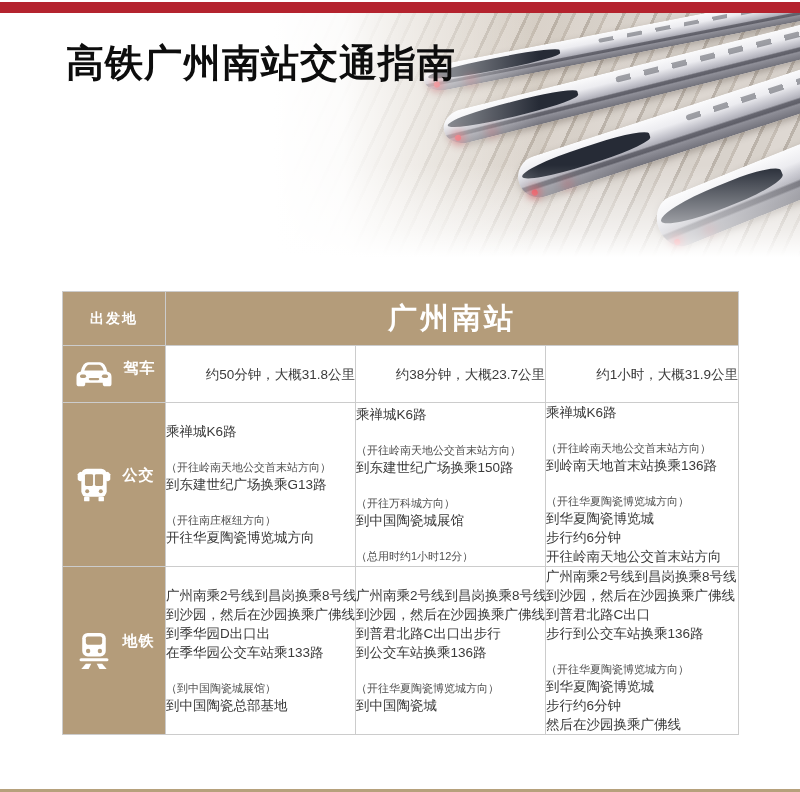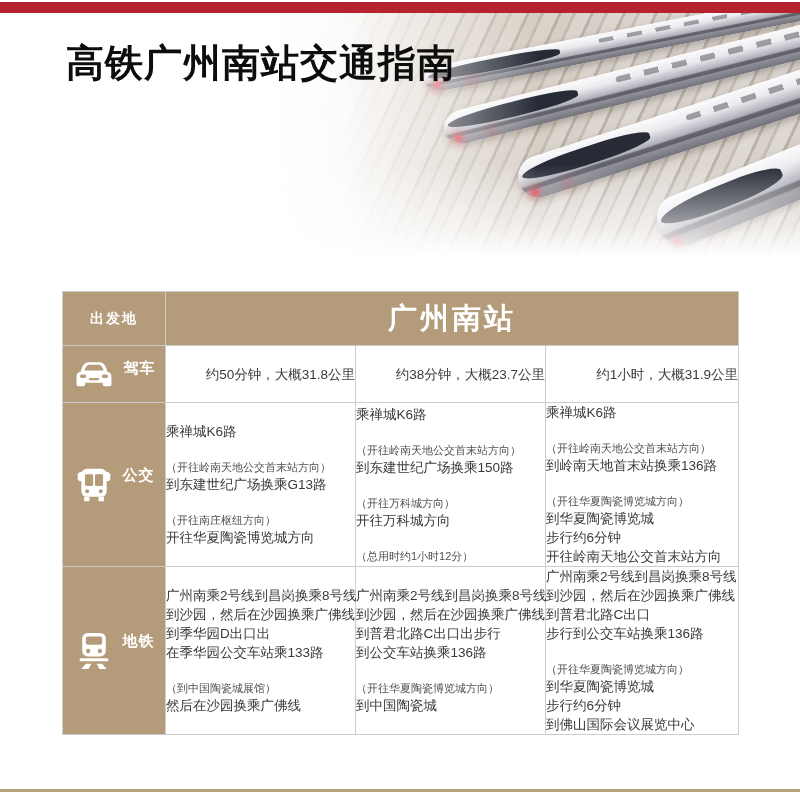--- a/index.html
+++ b/index.html
@@ -141,21 +141,21 @@
             <div class="line note">（开往岭南天地公交首末站方向）</div>
             <div class="line main">到东建世纪广场换乘G13路</div>
             <div class="line note">（开往南庄枢纽方向）</div>
             <div class="line main">开往华夏陶瓷博览城方向</div>
           </td>
       <td class="route">
             <div class="line main">乘禅城K6路</div>
             <div class="line note">（开往岭南天地公交首末站方向）</div>
             <div class="line main">到东建世纪广场换乘150路</div>
             <div class="line note">（开往万科城方向）</div>
-            <div class="line main">开往万科城方向</div>
+            <div class="line main">到中国陶瓷城展馆</div>
             <div class="line note">（总用时约1小时12分）</div>
           </td>
       <td class="route">
             <div class="line main">乘禅城K6路</div>
             <div class="line note">（开往岭南天地公交首末站方向）</div>
             <div class="line main">到岭南天地首末站换乘136路</div>
             <div class="line note">（开往华夏陶瓷博览城方向）</div>
             <div class="line main">到华夏陶瓷博览城</div>
             <div class="line main">步行约6分钟</div>
             <div class="line main">开往岭南天地公交首末站方向</div>
@@ -177,38 +177,38 @@
           </span>
           <span class="mlabel">地铁</span>
         </div>
       </td>
       <td class="route">
             <div class="line main">广州南乘2号线到昌岗换乘8号线</div>
             <div class="line main">到沙园，然后在沙园换乘广佛线</div>
             <div class="line main">到季华园D出口出</div>
             <div class="line main">在季华园公交车站乘133路</div>
             <div class="line note">（到中国陶瓷城展馆）</div>
-            <div class="line main">然后在沙园换乘广佛线</div>
+            <div class="line main">到中国陶瓷总部基地</div>
           </td>
       <td class="route">
             <div class="line main">广州南乘2号线到昌岗换乘8号线</div>
             <div class="line main">到沙园，然后在沙园换乘广佛线</div>
             <div class="line main">到普君北路C出口出步行</div>
             <div class="line main">到公交车站换乘136路</div>
             <div class="line note">（开往华夏陶瓷博览城方向）</div>
             <div class="line main">到中国陶瓷城</div>
           </td>
       <td class="route">
             <div class="line main">广州南乘2号线到昌岗换乘8号线</div>
             <div class="line main">到沙园，然后在沙园换乘广佛线</div>
             <div class="line main">到普君北路C出口</div>
             <div class="line main">步行到公交车站换乘136路</div>
             <div class="line note">（开往华夏陶瓷博览城方向）</div>
             <div class="line main">到华夏陶瓷博览城</div>
             <div class="line main">步行约6分钟</div>
-            <div class="line main">到佛山国际会议展览中心</div>
+            <div class="line main">然后在沙园换乘广佛线</div>
           </td>
     </tr>
   </tbody>
     </table>
 
   <div class="bottom-strip"></div>
 </div>
 
 </body></html>

